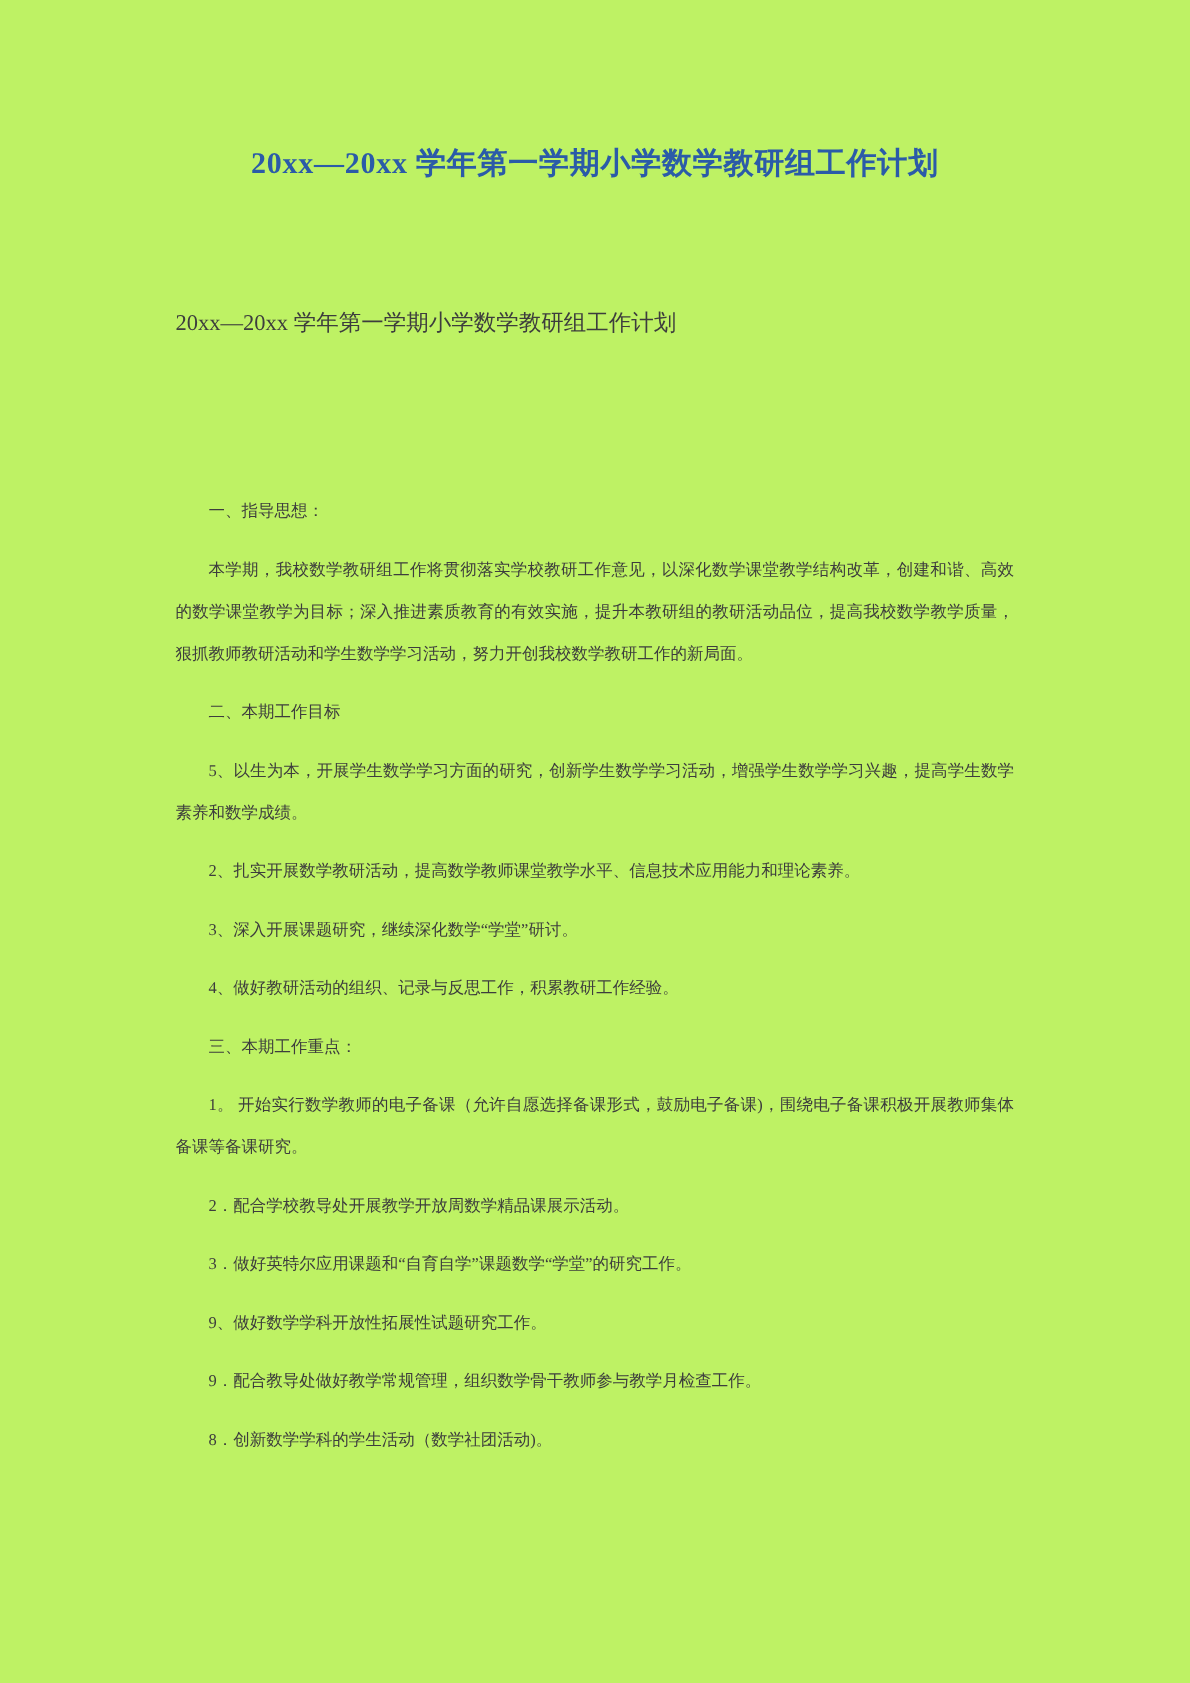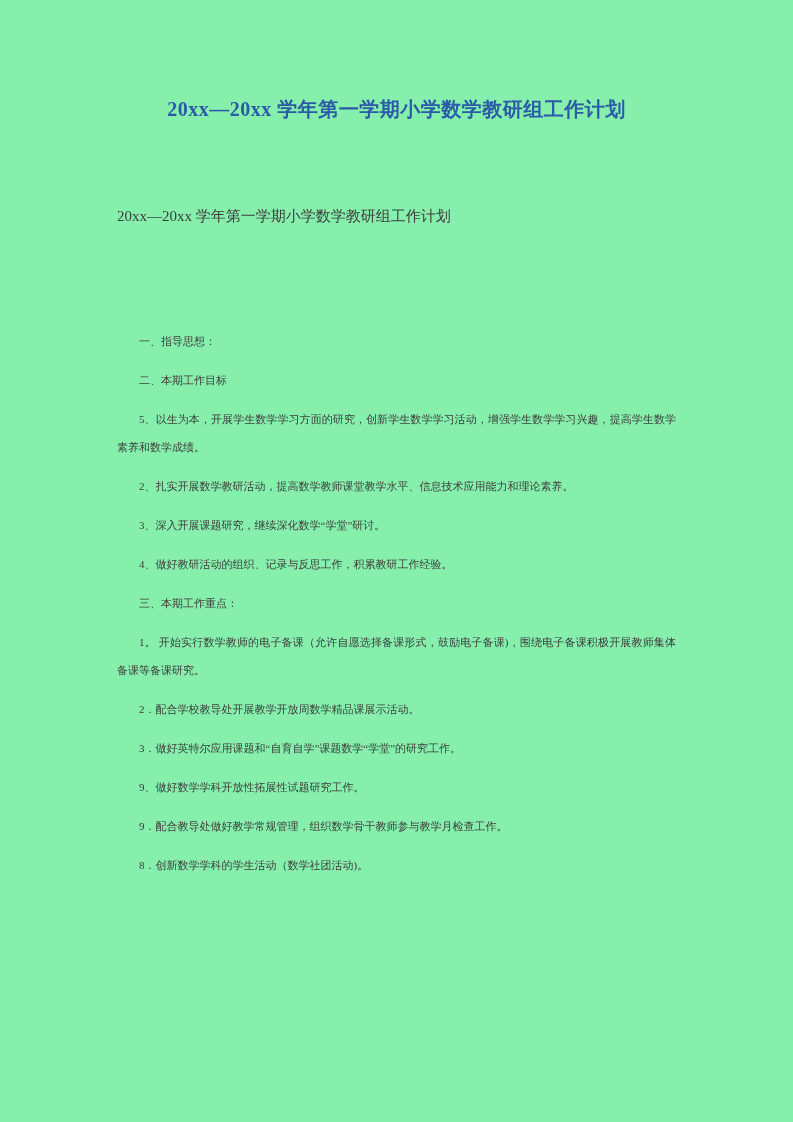--- a/index.html
+++ b/index.html
@@ -6,21 +6,21 @@
   html, body { background: #ffffff; }
   body {
     width: 793px;
     height: 1122px;
     overflow: hidden;
     font-family: "Liberation Serif", "DejaVu Serif", serif;
   }
   .page {
     width: 793px;
     height: 1122px;
-    background: #86efac;
+    background: #bef264;
     padding: 95px 117px 40px 117px;
     position: relative;
   }
   .doc-title {
     font-size: 20px;
     line-height: 28px;
     font-weight: bold;
     text-align: center;
     color: #2b5ba8;
     letter-spacing: 0.5px;
@@ -50,20 +50,21 @@
 <div class="page">
 
   <h1 class="doc-title">20xx—20xx 学年第一学期小学数学教研组工作计划</h1>
 
   <p class="doc-subtitle">20xx—20xx 学年第一学期小学数学教研组工作计划</p>
 
   <div class="doc-body">
 
     <p class="heading first">一、指导思想：</p>
 
+    <p class="para">本学期，我校数学教研组工作将贯彻落实学校教研工作意见，以深化数学课堂教学结构改革，创建和谐、高效的数学课堂教学为目标；深入推进素质教育的有效实施，提升本教研组的教研活动品位，提高我校数学教学质量，狠抓教师教研活动和学生数学学习活动，努力开创我校数学教研工作的新局面。</p>
 
     <p class="heading">二、本期工作目标</p>
 
     <p class="para">5、以生为本，开展学生数学学习方面的研究，创新学生数学学习活动，增强学生数学学习兴趣，提高学生数学素养和数学成绩。</p>
 
     <p class="para">2、扎实开展数学教研活动，提高数学教师课堂教学水平、信息技术应用能力和理论素养。</p>
 
     <p class="para">3、深入开展课题研究，继续深化数学“学堂”研讨。</p>
 
     <p class="para">4、做好教研活动的组织、记录与反思工作，积累教研工作经验。</p>

